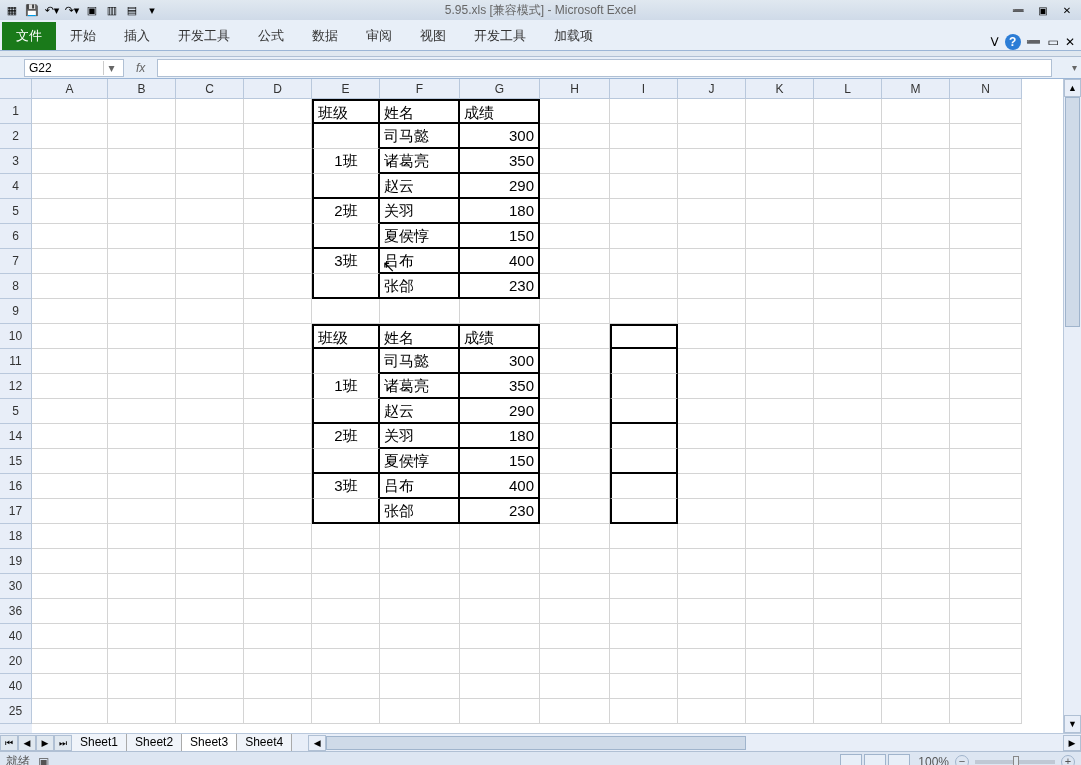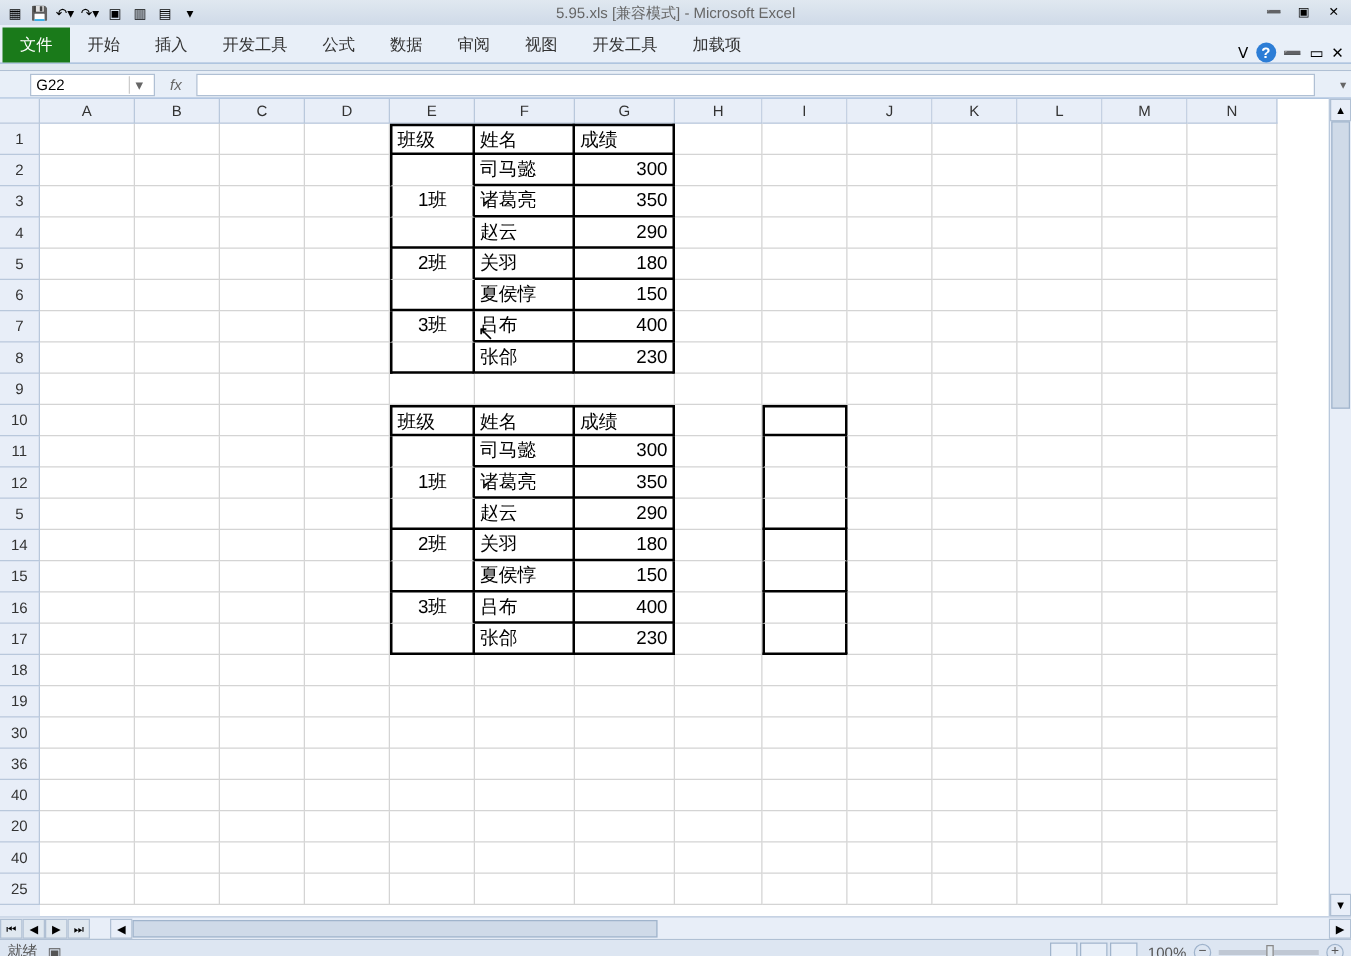--- a/index.html
+++ b/index.html
@@ -588,20 +588,26 @@
       </div>
     <div class="arrow">▼</div>
   </div>
 </div>
 
 <div class="sheetnav">
   <div class="navbtn">⏮</div>
   <div class="navbtn">◀</div>
   <div class="navbtn">▶</div>
   <div class="navbtn">⏭</div>
+  <div id="sheettabs" style="display:flex">
+      <div class="sheettab">Sheet1</div>
+      <div class="sheettab">Sheet2</div>
+      <div class="sheettab active">Sheet3</div>
+      <div class="sheettab">Sheet4</div>
+    </div>
   <div class="hscroll">
     <div class="arrow">◀</div>
     <div class="track">
         <div class="thumb"></div>
       </div>
     <div class="arrow">▶</div>
   </div>
 </div>
 
 <div class="status">

